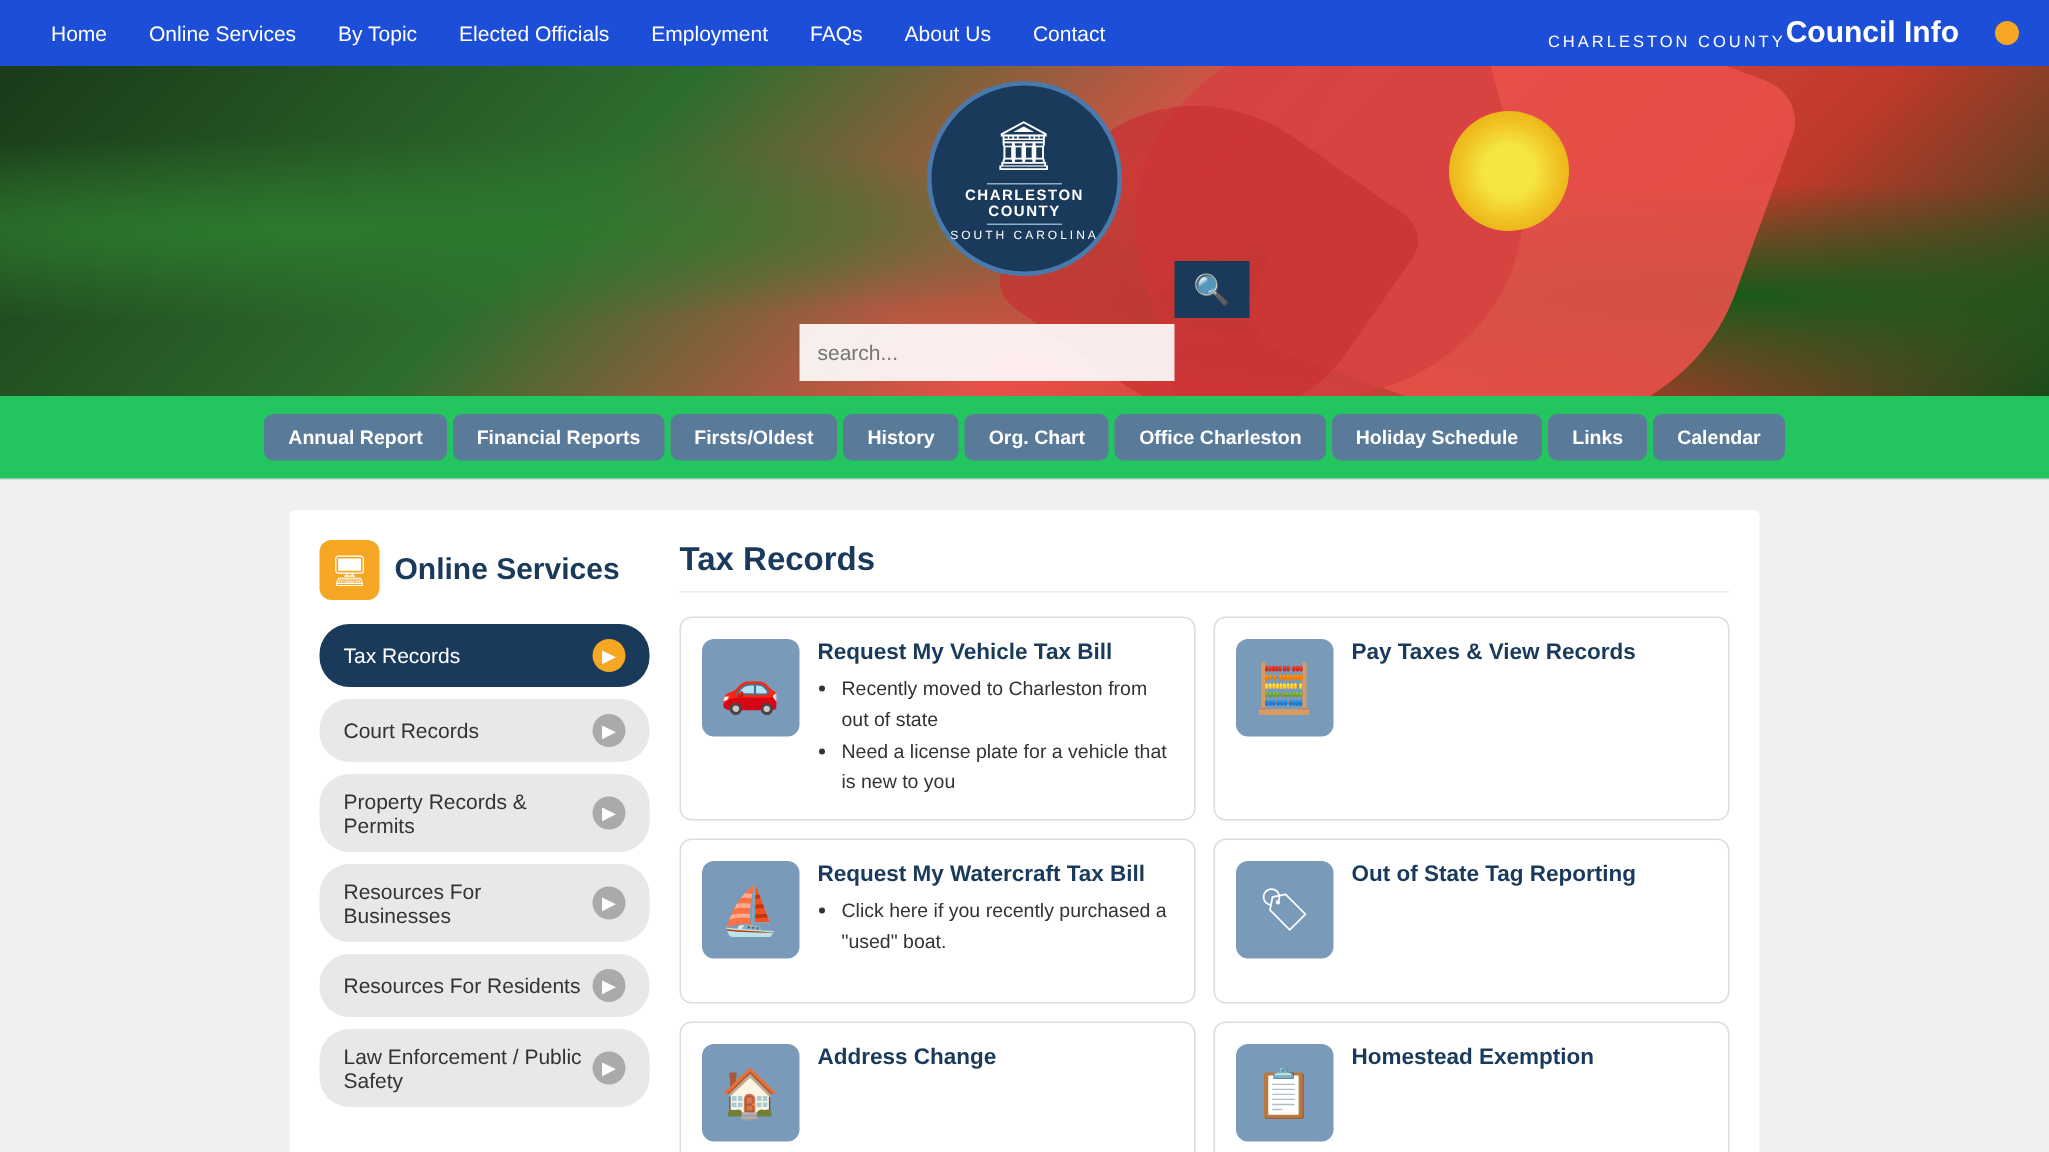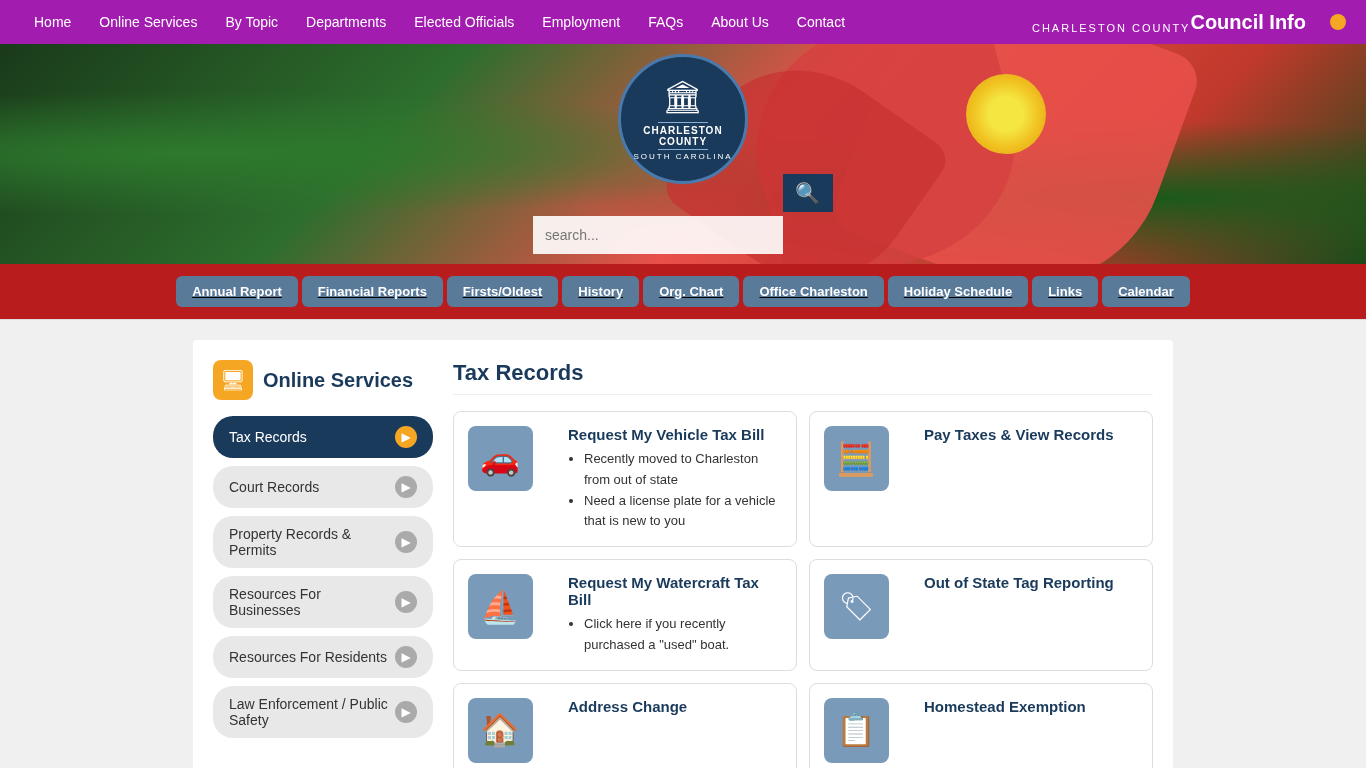--- a/index.html
+++ b/index.html
@@ -1,20 +1,20 @@
 <!DOCTYPE html>
 <html><head>
   <meta charset="utf-8">
   <style>
     * { margin: 0; padding: 0; box-sizing: border-box; }
     body { font-family: Arial, sans-serif; font-size: 14px; background: #f0f0f0; width: 1366px; }
 
     
     .top-nav {
-      background: #a21caf;
+      background: #1d4ed8;
       display: flex;
       align-items: center;
       justify-content: space-between;
       padding: 0 20px;
       height: 44px;
     }
     .top-nav-links {
       display: flex;
       gap: 0;
     }
@@ -164,27 +164,26 @@
       cursor: pointer;
       display: flex;
       align-items: center;
       justify-content: center;
       color: #fff;
       font-size: 20px;
     }
 
     
     .tab-bar {
-      background: #b91c1c;
+      background: #22c55e;
       padding: 12px 0;
       display: flex;
       justify-content: center;
       gap: 4px;
       border-bottom: 1px solid #ddd;
-      text-decoration: underline;
     }
     .tab-btn {
       padding: 8px 16px;
       border-radius: 6px;
       border: none;
       cursor: pointer;
       font-size: 13px;
       font-weight: bold;
       background: #5a7a9a;
       color: #fff;
@@ -300,21 +299,21 @@
       height: 65px;
       background: #7a9aba;
       border-radius: 8px;
       flex-shrink: 0;
       display: flex;
       align-items: center;
       justify-content: center;
       font-size: 32px;
       color: #fff;
     }
-    .card-body { flex: 1; margin-left: 23px; }
+    .card-body { flex: 1; }
     .card-title {
       font-size: 15px;
       font-weight: bold;
       color: #1a3a5c;
       margin-bottom: 6px;
     }
     .card-list {
       list-style: disc;
       padding-left: 16px;
       font-size: 13px;
@@ -323,21 +322,20 @@
     }
   </style>
 </head>
 <body>
 
 <nav class="top-nav">
   <div class="top-nav-links">
     <a>Home</a>
     <a>Online Services</a>
     <a>By Topic</a>
-    <a>Departments</a>
     <a>Elected Officials</a>
     <a>Employment</a>
     <a>FAQs</a>
     <a>About Us</a>
     <a>Contact</a>
   </div>
   <div class="council-info">
     <span class="council-title">CHARLESTON COUNTY</span>
     <span class="council-link">
       <span>Council Info</span>

